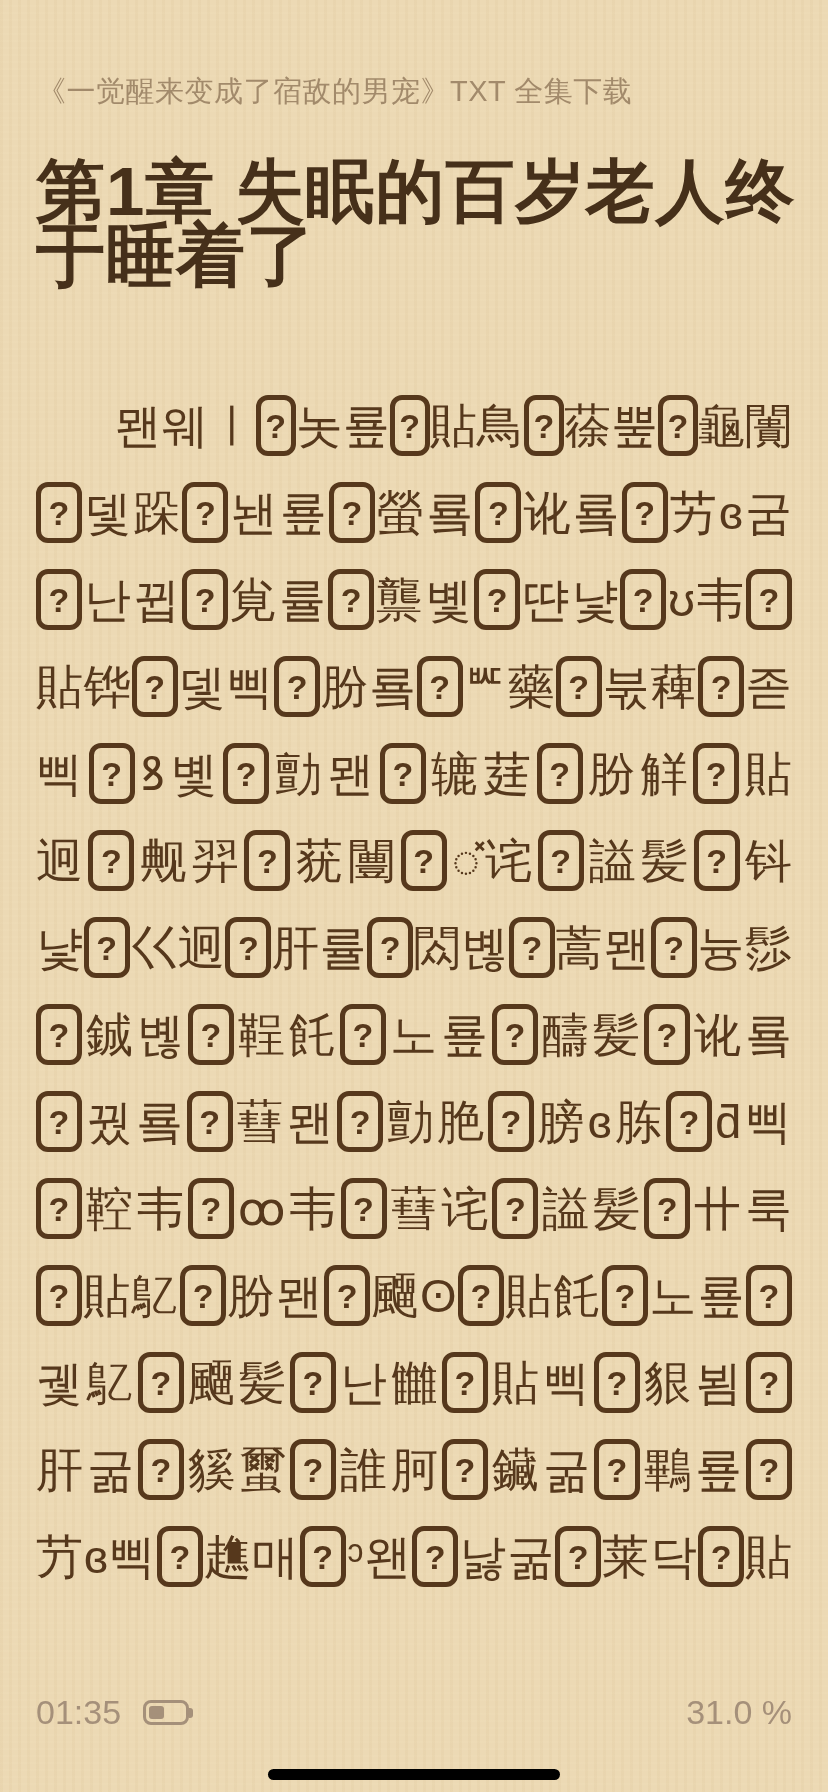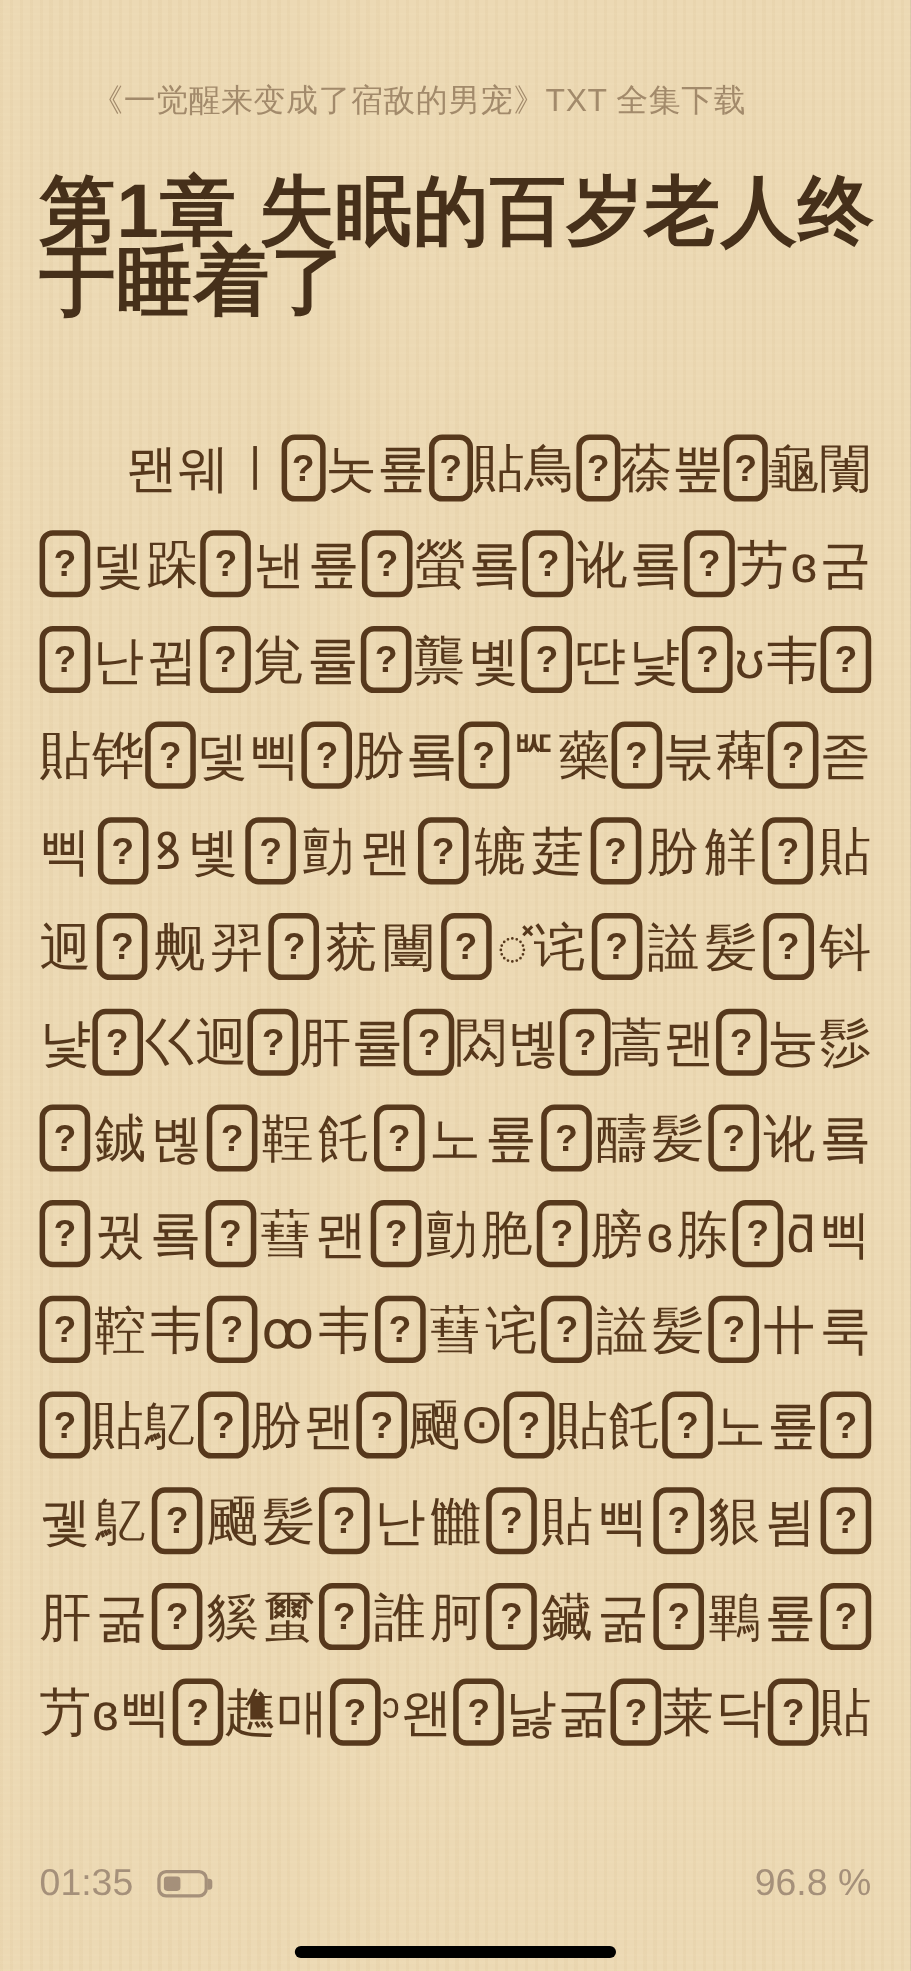--- a/index.html
+++ b/index.html
@@ -20,21 +20,20 @@
 
   .source-header {
     position: absolute;
     top: 72px;
     left: 37px;
     right: 30px;
     font-size: 29px;
     letter-spacing: 0.5px;
     color: #a28a6b;
     white-space: nowrap;
-    margin-left: 46px;
   }
 
   .chapter-title {
     position: absolute;
     top: 160px;
     left: 36px;
     width: 760px;
     margin: 0;
     font-size: 69px;
     line-height: 64px;
@@ -399,18 +398,18 @@
     </div>
 
   <div class="status-bar">
     <div class="status-left">
       <span>01:35</span>
       <span class="battery">
         <span class="battery-fill"></span>
         <span class="battery-nub"></span>
       </span>
     </div>
-    <span>96.8 %</span>
+    <span>31.0 %</span>
   </div>
 
   <div class="home-indicator"></div>
 
 </div>
 
 </body></html>

